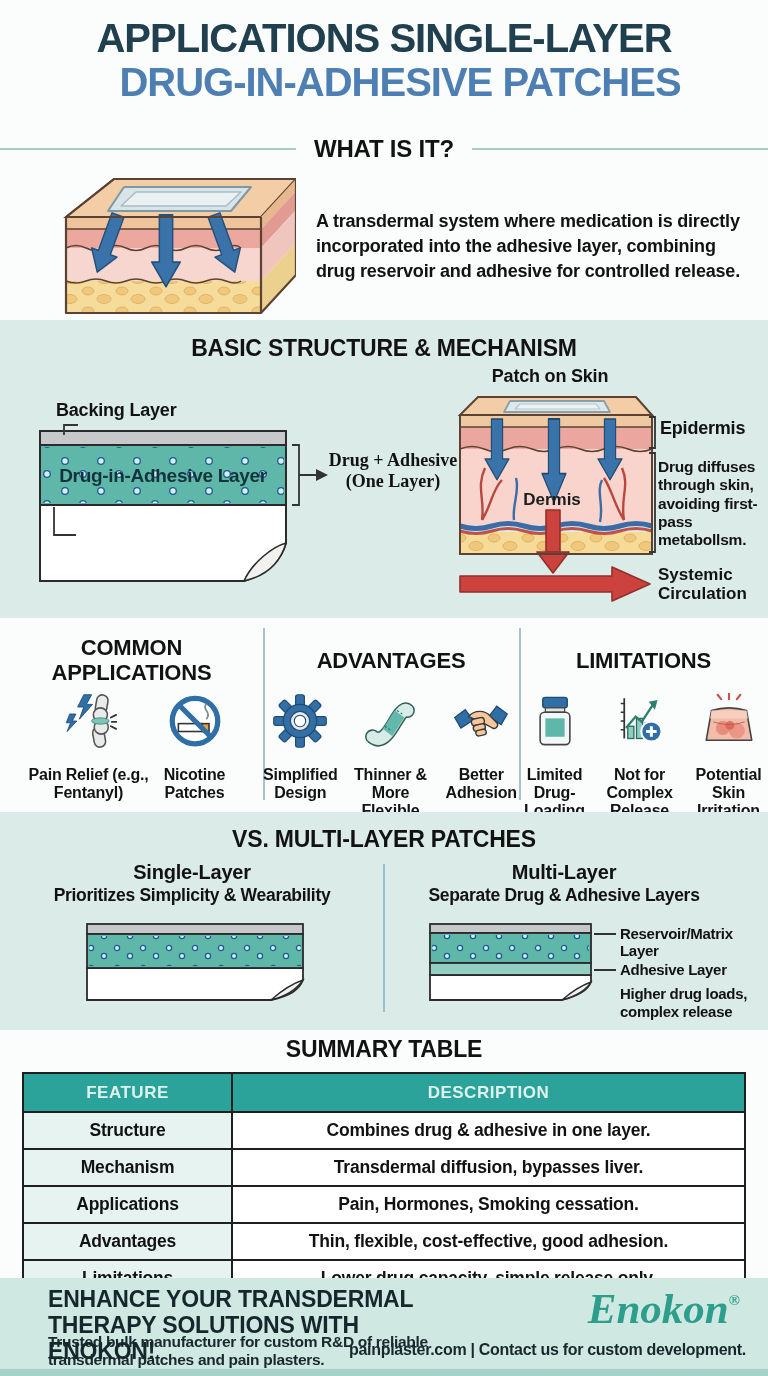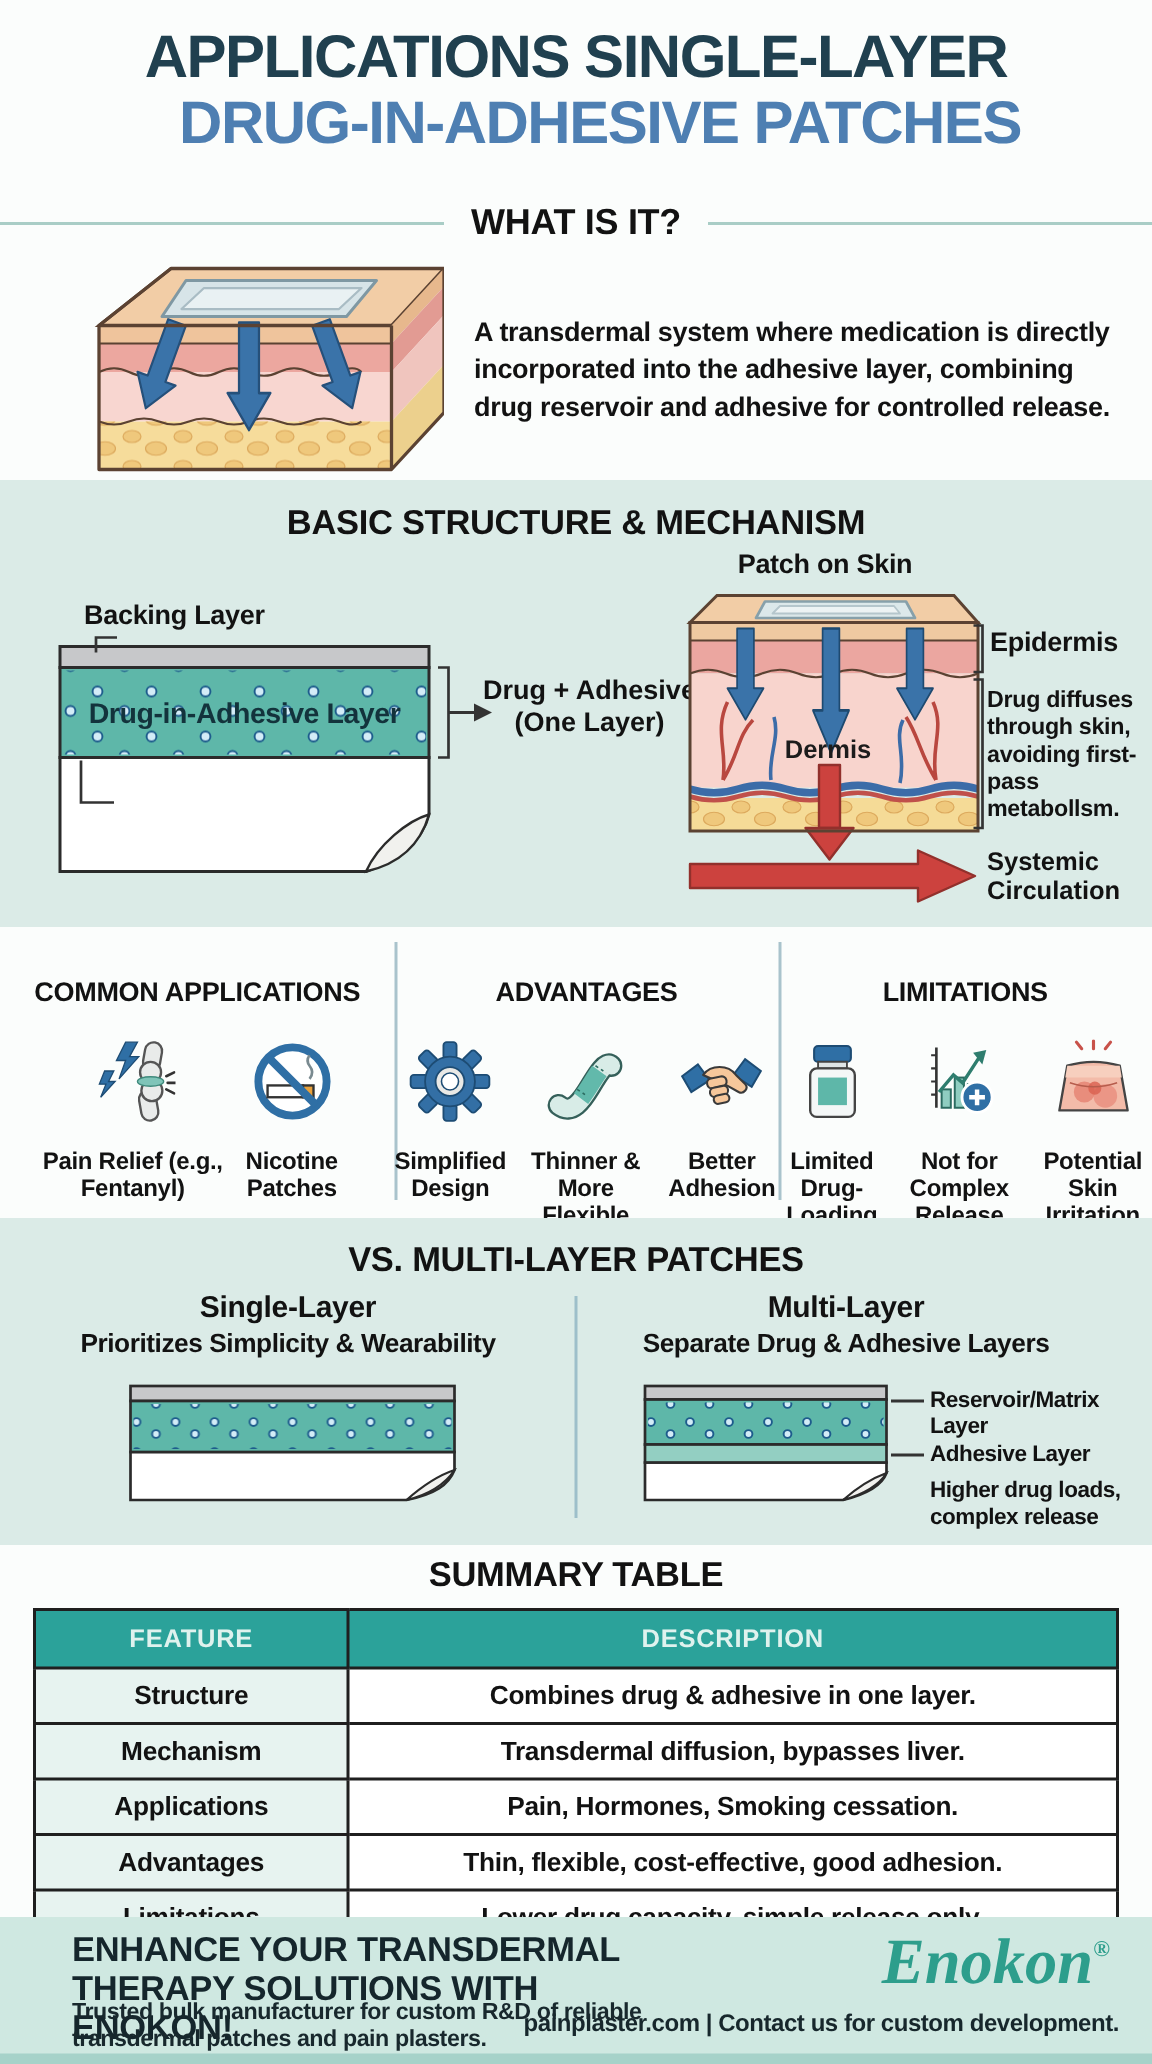--- a/index.html
+++ b/index.html
@@ -17,33 +17,33 @@
   .rule-row h2{margin:0 18px;font-size:24px;font-weight:800;letter-spacing:-0.2px;white-space:nowrap;}
   #what-skin-svg{position:absolute;left:46px;top:40px;}
   #what-desc{position:absolute;left:316px;top:66px;width:430px;font-size:18px;font-weight:700;
              line-height:1.38;letter-spacing:-0.2px;}
   
   #sec-mech{position:absolute;top:320px;left:0;width:768px;height:298px;background:#dbebe7;}
   .sec-h2{margin:0;text-align:center;font-size:23px;font-weight:800;letter-spacing:-0.2px;padding-top:15px;}
   .diag-label{position:absolute;font-size:18px;font-weight:700;letter-spacing:-0.2px;}
   #lbl-backing{left:56px;top:80px;}
   #lbl-liner{left:62px;top:200px;}
-  #lbl-onelayer{left:318px;top:130px;width:150px;text-align:center;line-height:1.15;font-size:18px;font-weight:800;}
+  #lbl-onelayer{left:318px;top:130px;width:150px;text-align:center;line-height:1.15;font-size:18px;font-weight:800;font-family:Liberation Serif, serif;}
   #mech-left-svg{position:absolute;left:20px;top:103px;}
   #lbl-patchskin{left:450px;top:46px;width:200px;text-align:center;font-size:18px;font-weight:800;}
   #mech-right-svg{position:absolute;left:452px;top:72px;}
   #lbl-epidermis{left:660px;top:98px;}
   #lbl-diffusion{left:658px;top:138px;width:106px;font-size:15.5px;font-weight:700;line-height:1.18;letter-spacing:-0.2px;}
   #lbl-systemic{left:658px;top:245px;width:100px;font-size:17px;font-weight:800;line-height:1.12;}
   
   #sec-cols{position:absolute;top:618px;left:0;width:768px;height:194px;background:#fbfdfc;}
   .vdiv{position:absolute;top:10px;height:172px;width:2px;background:#a9c3cc;}
   .col{position:absolute;top:0;height:194px;}
   .col-head{height:62px;display:flex;align-items:center;justify-content:center;text-align:center;
-            font-size:18px;font-weight:800;letter-spacing:-0.2px;line-height:1.12;padding-top:12px;}
+            font-size:22px;font-weight:800;letter-spacing:-0.2px;line-height:1.12;padding-top:12px;}
   .items-row{display:flex;justify-content:center;align-items:flex-start;}
   .col-item{display:flex;flex-direction:column;align-items:center;}
   .icon-box{height:58px;display:flex;align-items:center;justify-content:center;}
   .item-label{margin-top:16px;font-size:16px;font-weight:700;line-height:1.12;text-align:center;letter-spacing:-0.2px;}
   
   #sec-vs{position:absolute;top:812px;left:0;width:768px;height:218px;background:#dbebe7;}
   .vs-col-title{position:absolute;font-size:20px;font-weight:800;text-align:center;letter-spacing:-0.2px;}
   .vs-col-sub{position:absolute;font-size:17.5px;font-weight:700;text-align:center;letter-spacing:-0.3px;}
   #vs-divider{position:absolute;left:383px;top:52px;width:2px;height:148px;background:#9dbfca;}
   #vs-left-svg{position:absolute;left:85px;top:110px;}

